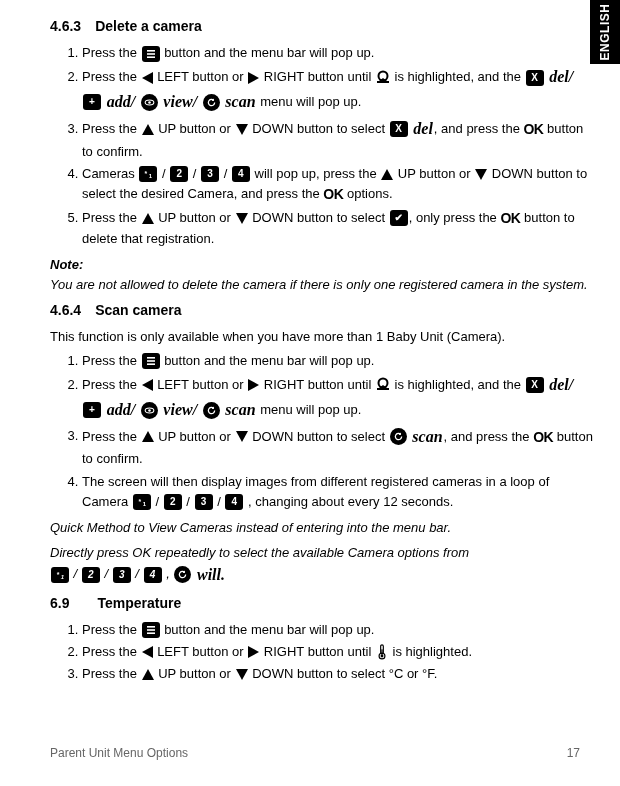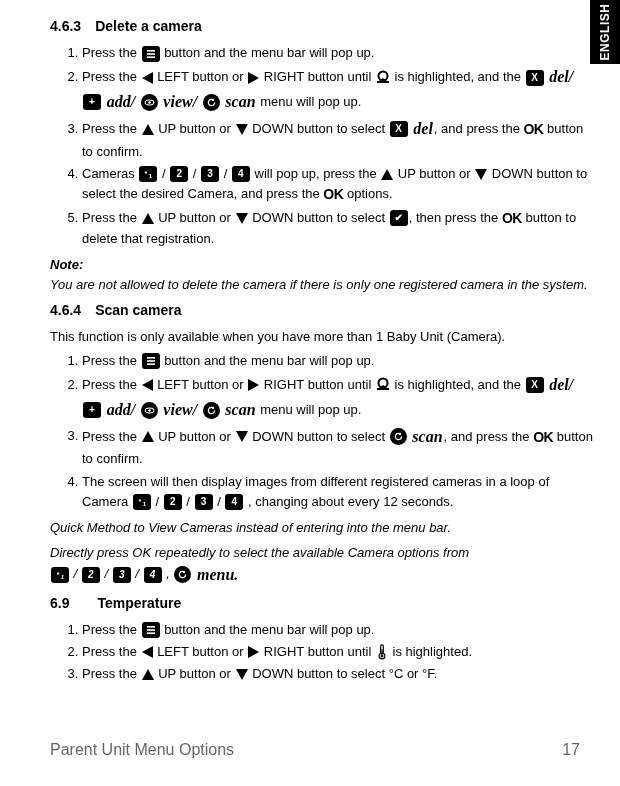--- a/index.html
+++ b/index.html
@@ -107,21 +107,21 @@
     vertical-align: middle;
   }
   .cam-svg { width:16px; height:16px; vertical-align: middle; }
   .footer {
     position: absolute;
     bottom: 24px;
     left: 50px;
     right: 40px;
     display: flex;
     justify-content: space-between;
-    font-size: 16px;
+    font-size: 12px;
     color: #666;
   }
   .thermo { width:14px; height:16px; vertical-align:middle; }
 </style>
 </head>
 <body>
 
 <div class="side-tab">
     <span>ENGLISH</span>
   </div>
@@ -152,21 +152,21 @@
             <path d="M10 2 L10 5 L7 5 Z" fill="#fff"></path>
           </svg>
         </span> <span class="ilabel">scan</span><span> menu will pop up.</span></li>
     <li><span>Press the </span><span class="tri up"></span><span> UP button or </span><span class="tri down"></span><span> DOWN button to select </span><span class="ico">X</span> <span class="ilabel">del</span><span>, and press the </span><span class="ok">OK</span><span> button to confirm.</span></li>
     <li><span>Cameras </span><span class="ico">
           <svg viewBox="0 0 14 14" width="12" height="12">
             <text x="3" y="9" fill="#fff" font-size="8" font-weight="bold">*</text>
             <text x="8" y="12" fill="#fff" font-size="7" font-weight="bold">1</text>
           </svg>
         </span> / <span class="ico">2</span> / <span class="ico">3</span> / <span class="ico">4</span><span> will pop up, press the </span><span class="tri up"></span><span> UP button or </span><span class="tri down"></span><span> DOWN button to select the desired Camera, and press the </span><span class="ok">OK</span><span> options.</span></li>
-    <li><span>Press the </span><span class="tri up"></span><span> UP button or </span><span class="tri down"></span><span> DOWN button to select </span><span class="ico">✔</span><span>, then press the </span><span class="ok">OK</span><span> button to delete that registration.</span></li>
+    <li><span>Press the </span><span class="tri up"></span><span> UP button or </span><span class="tri down"></span><span> DOWN button to select </span><span class="ico">✔</span><span>, only press the </span><span class="ok">OK</span><span> button to delete that registration.</span></li>
   </ol>
   <p class="note-h">Note:</p>
   <p class="note">You are not allowed to delete the camera if there is only one registered camera in the system.</p>
 
   <h3><span class="num">4.6.4</span><span>Scan camera</span></h3>
   <p style="margin:2px 0 4px 0;">This function is only available when you have more than 1 Baby Unit (Camera).</p>
   <ol>
     <li><span>Press the </span><span class="ico">
           <svg viewBox="0 0 12 12" width="12" height="12">
             <rect x="2" y="2" width="8" height="1.6" fill="#fff"></rect>
@@ -206,21 +206,21 @@
   <p class="tip"><span>Directly press OK repeatedly to select the available Camera options from </span><br><span class="ico">
         <svg viewBox="0 0 14 14" width="12" height="12">
           <text x="3" y="9" fill="#fff" font-size="8" font-weight="bold">*</text>
           <text x="8" y="12" fill="#fff" font-size="7" font-weight="bold">1</text>
         </svg>
       </span> / <span class="ico">2</span> / <span class="ico">3</span> / <span class="ico">4</span> , <span class="ico round">
         <svg viewBox="0 0 14 14" width="11" height="11">
           <path d="M11 7a4 4 0 1 1-1.2-2.8" fill="none" stroke="#fff" stroke-width="1.6"></path>
           <path d="M10 2 L10 5 L7 5 Z" fill="#fff"></path>
         </svg>
-      </span> <span class="ilabel">menu.</span></p>
+      </span> <span class="ilabel">will.</span></p>
 
   <h3><span class="num" style="margin-right:28px">6.9</span><span>Temperature</span></h3>
   <ol>
     <li><span>Press the </span><span class="ico">
           <svg viewBox="0 0 12 12" width="12" height="12">
             <rect x="2" y="2" width="8" height="1.6" fill="#fff"></rect>
             <rect x="2" y="5.2" width="8" height="1.6" fill="#fff"></rect>
             <rect x="2" y="8.4" width="8" height="1.6" fill="#fff"></rect>
           </svg>
         </span><span> button and the menu bar will pop up.</span></li>

